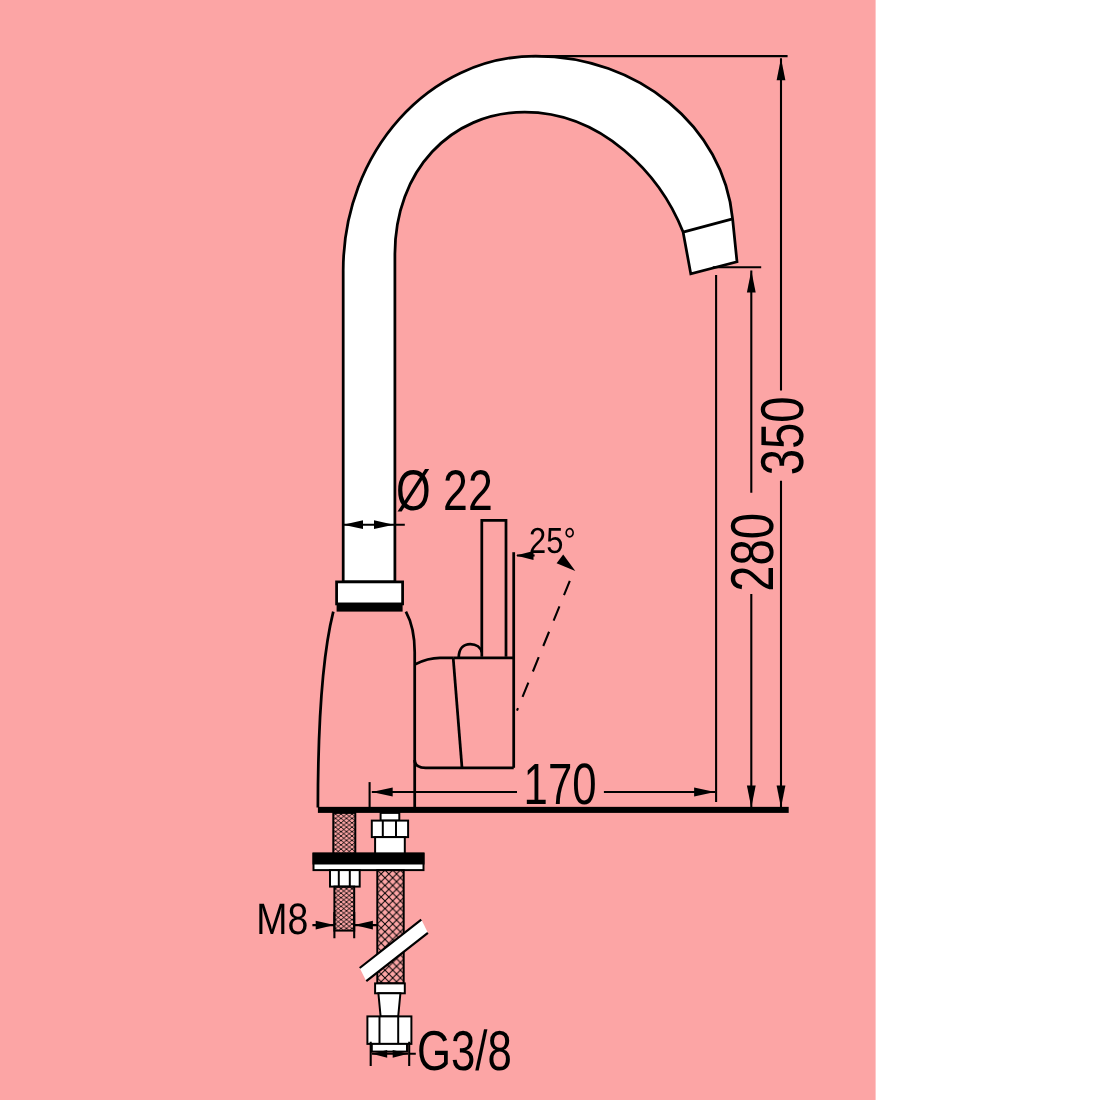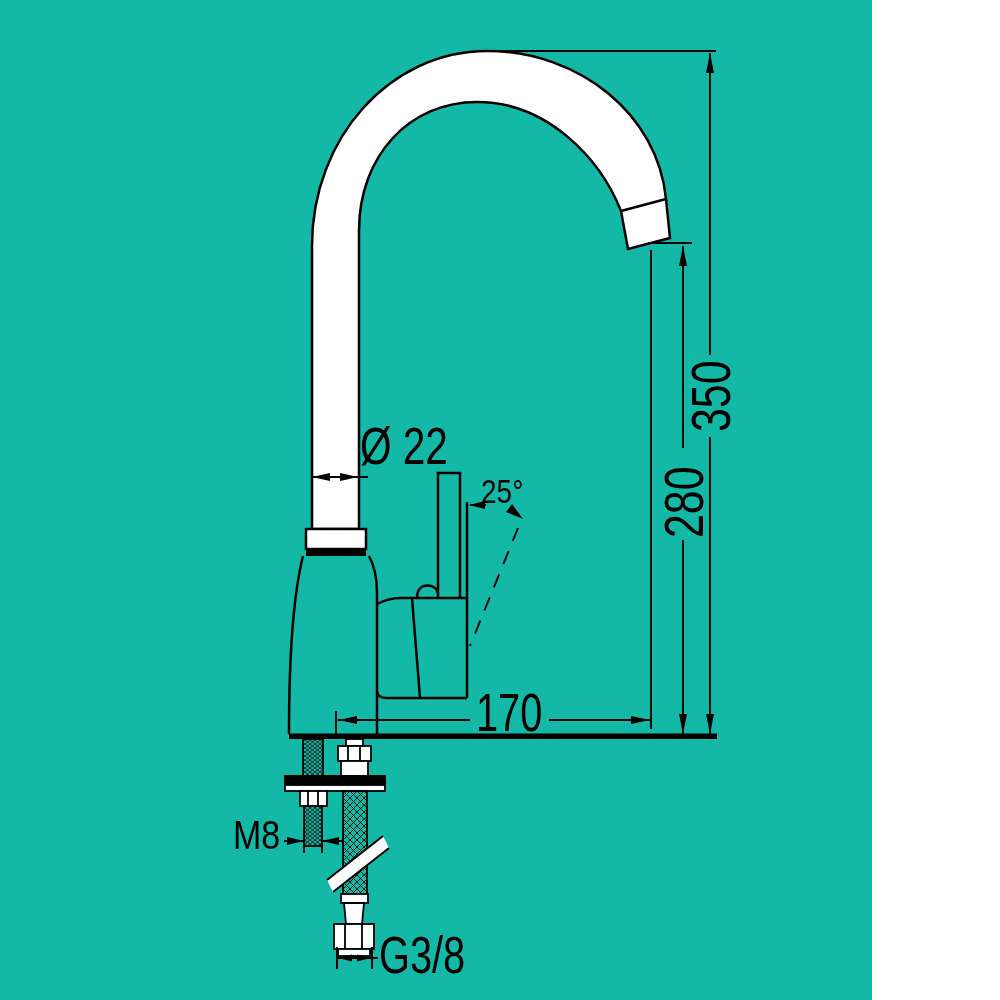--- a/index.html
+++ b/index.html
@@ -2,23 +2,23 @@
 <html><head>
 <meta charset="utf-8">
 <style>
   html, body {
     margin: 0;
     padding: 0;
     background: #ffffff;
   }
   .stage {
     position: relative;
-    width: 872px;
+    width: 796px;
     height: 1000px;
-    background: #14b8a6;
+    background: #fca5a5;
     overflow: hidden;
   }
   svg { display: block; }
   text {
     font-family: "Liberation Sans", sans-serif;
     fill: #000000;
   }
 </style>
 </head>
 <body>

